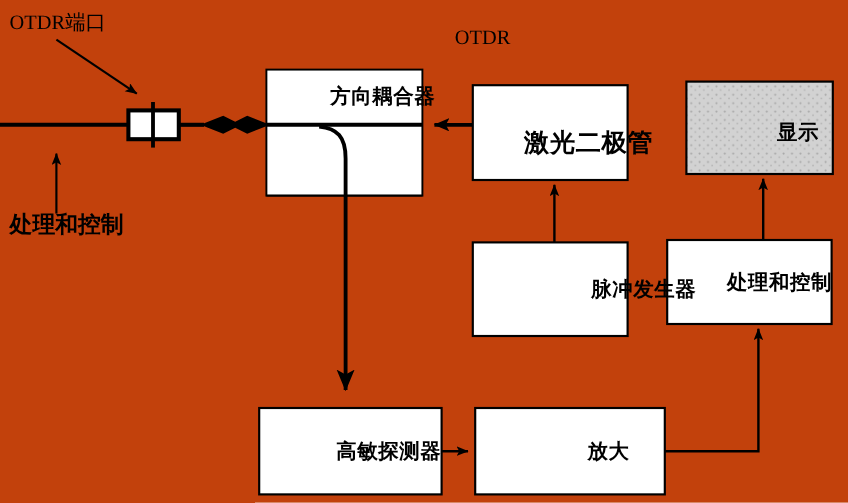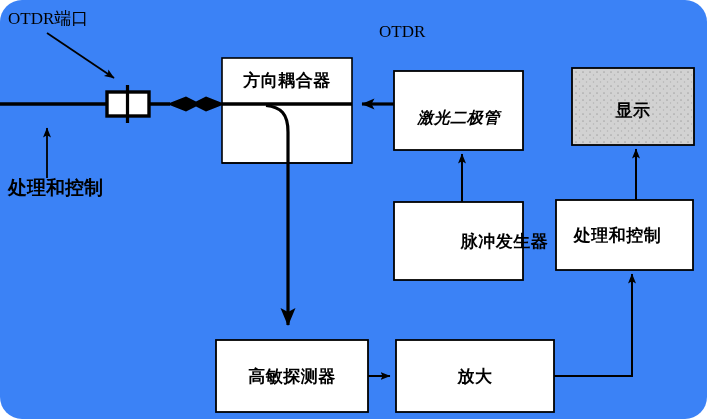--- a/index.html
+++ b/index.html
@@ -4,24 +4,23 @@
 <style>
   html, body {
     margin: 0;
     padding: 0;
     background: #ffffff;
   }
   #diagram {
     position: relative;
     width: 707px;
     height: 419px;
-    background: #3b82f6;
+    background: #c2410c;
     overflow: hidden;
     font-family: "Liberation Sans", "DejaVu Sans", sans-serif;
-    border-radius: 22px;
   }
   #svg-layer {
     position: absolute;
     left: 0;
     top: 0;
     width: 707px;
     height: 419px;
   }
   .lbl {
     position: absolute;
@@ -38,20 +37,21 @@
   }
   .box-label {
     position: absolute;
     display: flex;
     align-items: center;
     justify-content: center;
     color: #000000;
     font-family: "DejaVu Sans", "Liberation Sans", sans-serif;
     font-weight: bold;
     letter-spacing: 0.5px;
+    margin-left: 32px;
   }
 </style>
 </head>
 <body>
 
 <div id="diagram">
 
   <svg id="svg-layer" viewBox="0 0 707 419">
     <defs>
       <marker id="arrHead" markerWidth="12" markerHeight="12" refX="9.5" refY="4" orient="auto" markerUnits="userSpaceOnUse">
@@ -116,21 +116,21 @@
   </svg>
 
   <div class="lbl serif" style="left:8px; top:10px; font-size:17px;">OTDR端口</div>
 
   <div class="lbl cjk" style="left:8px; top:178px; font-size:19px;">处理和控制</div>
 
   <div class="lbl serif" style="left:379px; top:23px; font-size:17px;text-align:right;">OTDR</div>
 
   <div class="box-label" style="left:222px; top:60px; width:130px; height:40px; font-size:17px;">方向耦合器</div>
 
-  <div class="box-label" style="left:394px; top:71px; width:129px; height:95px; font-size:16px;font-style:italic;">激光二极管</div>
+  <div class="box-label" style="left:394px; top:71px; width:129px; height:95px; font-size:21px;">激光二极管</div>
 
   <div class="box-label" style="left:572px; top:68px; width:122px; height:84px; font-size:17px;">显示</div>
 
   <div class="box-label" style="left:394px; top:202px; width:129px; height:78px; font-size:17px;padding-left:46px;">脉冲发生器</div>
 
   <div class="box-label" style="left:556px; top:200px; width:123px; height:70px; font-size:17px;">处理和控制</div>
 
   <div class="box-label" style="left:396px; top:340px; width:158px; height:72px; font-size:17px;">放大</div>
 
   <div class="box-label" style="left:216px; top:340px; width:152px; height:72px; font-size:17px;">高敏探测器</div>

